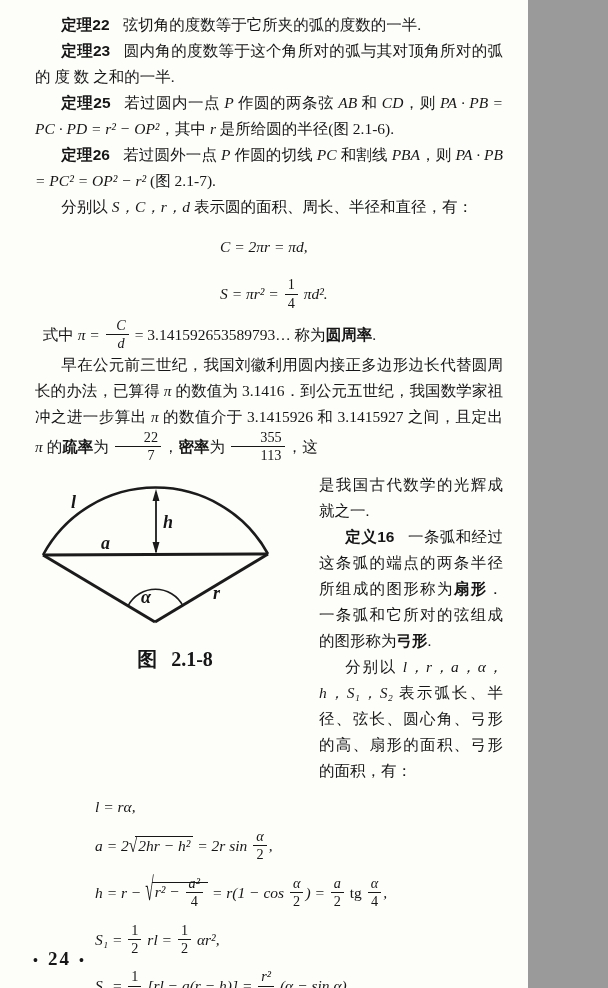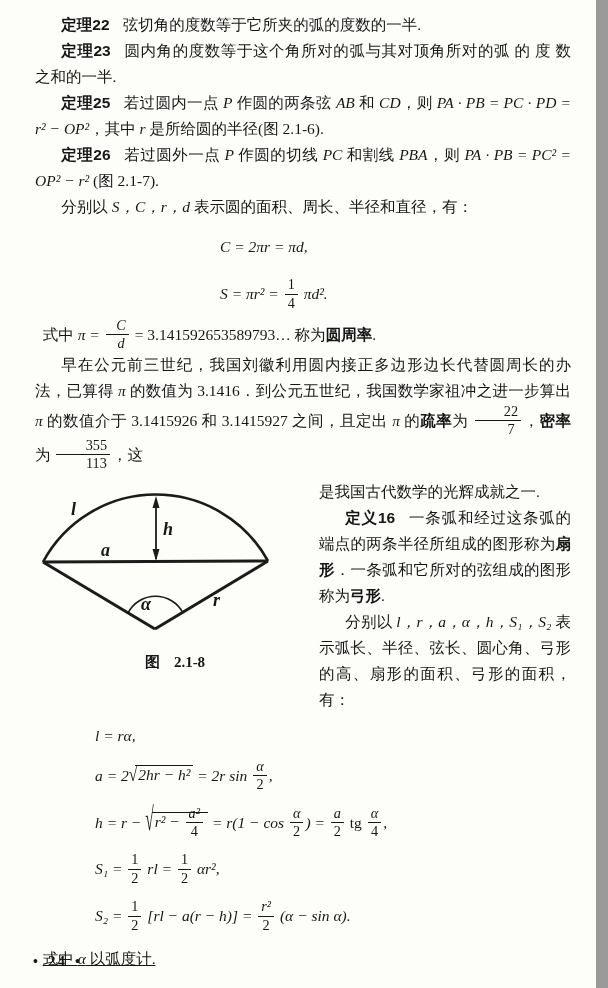--- a/index.html
+++ b/index.html
@@ -1,18 +1,18 @@
 <!DOCTYPE html>
 <html><head>
 <meta charset="utf-8">
 <style>
   html,body{margin:0;padding:0;background:#9a9a9a;}
   .page{
     position:relative;
-    width:596px;height:988px;
+    width:528px;height:988px;
     background:#fdfdfa;
     box-sizing:border-box;
     padding:12px 25px 0 35px;
     font-family:"Liberation Serif","DejaVu Serif",serif;
     font-size:15.5px;
     color:#161616;
     overflow:hidden;
   }
   p.para{margin:0;line-height:26px;text-align:justify;}
   .indent{text-indent:1.7em;}
@@ -27,27 +27,27 @@
   .sqrt .rad{display:inline-block;font-style:normal;margin-right:-2px;transform:scaleY(1.25);}
   .sqrt .vinc{border-top:1.6px solid #161616;padding:0 3px;}
   .sqrt-big .rad{transform:scaleY(2.1);transform-origin:50% 62%;}
   .fcenter{margin:12px 0 4px 185px;line-height:30px;}
   .fcenter.tall{line-height:40px;}
   .pi-line{margin-top:8px;margin-bottom:8px;line-height:40px;}
   .hist{margin-top:6px;}
   .cols{display:flex;margin-top:8px;}
   .fig-col{flex:none;width:280px;}
   .text-col{flex:1;padding-left:4px;}
-  .fig-caption{text-align:center;margin-top:2px;font-size:15px;}
+  .fig-caption{text-align:center;margin-top:2px;font-size:20px;}
   .fig-caption .capnum{margin-left:14px;font-weight:bold;}
   .formula-block{margin-left:60px;margin-top:8px;}
   .formula-line{margin:13px 0;line-height:1.25;}
   .note{margin-top:10px;text-decoration:underline;}
   .footer{position:absolute;left:33px;bottom:18px;font-weight:bold;font-size:14px;letter-spacing:2px;}
-  .footer .pn{margin:0 8px;font-size:15px;}
+  .footer .pn{margin:0 8px;font-size:19px;}
   svg text{font-family:"Liberation Serif","DejaVu Serif",serif;font-style:italic;font-weight:bold;font-size:18px;fill:#161616;}
 </style>
 </head>
 <body>
 
 <div class="page">
 
   <p class="para indent"><span class="hd lbl">定理22</span><span>弦切角的度数等于它所夹的弧的度数的一半.</span></p>
 
   <p class="para indent"><span class="hd lbl">定理23</span><span>圆内角的度数等于这个角所对的弧与其对顶角所对的弧 的 度 数 之和的一半.</span></p>

